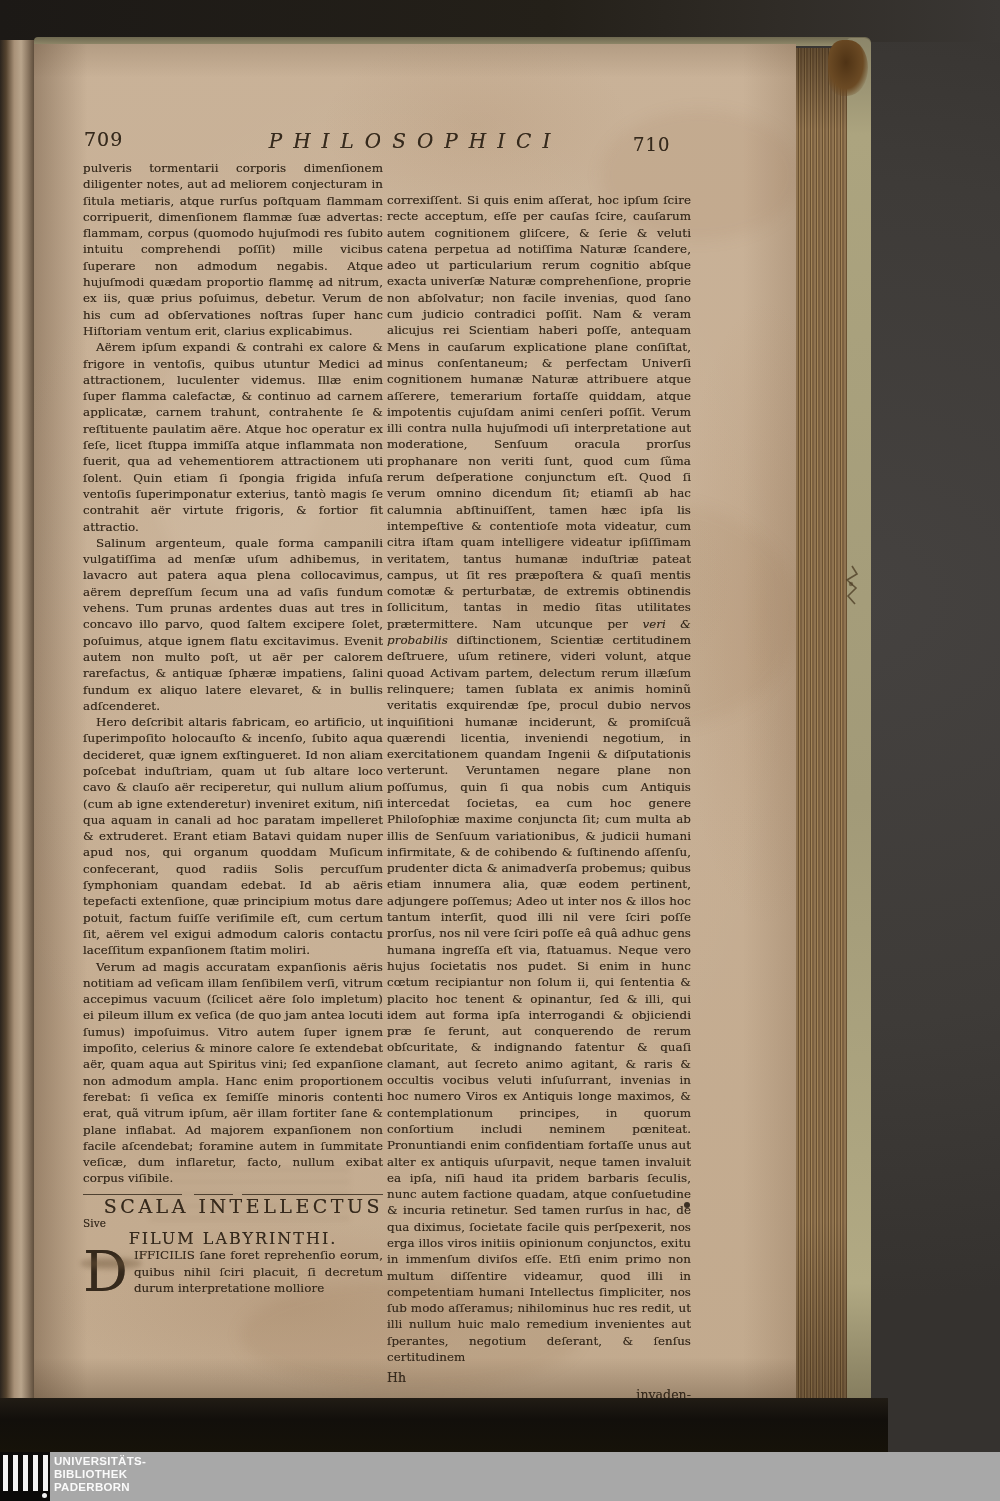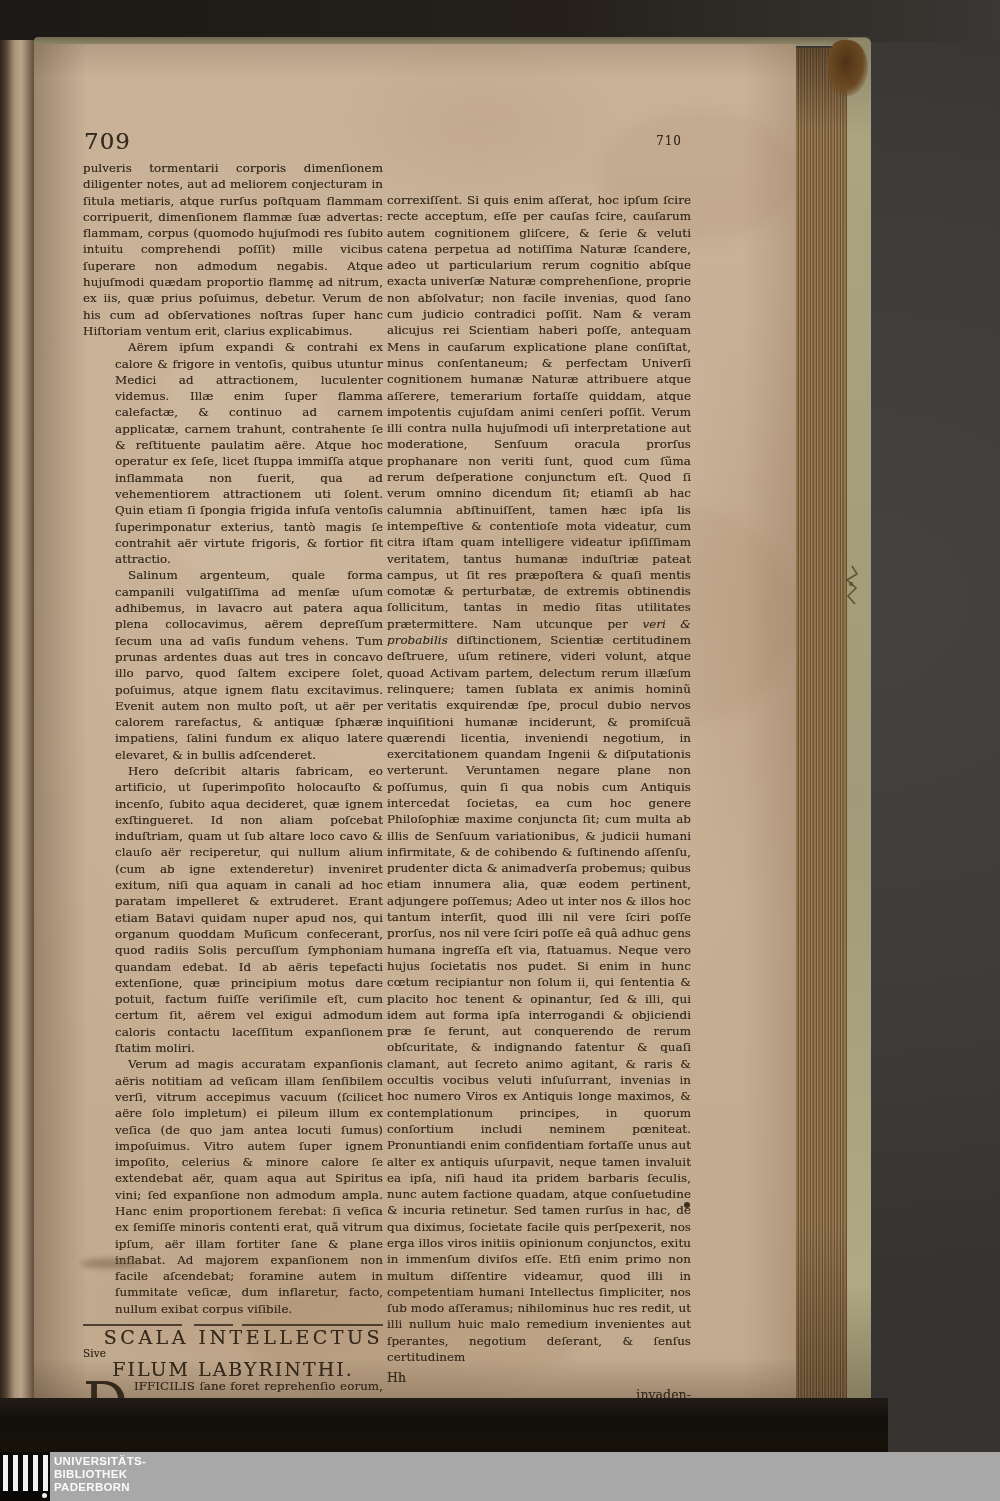--- a/index.html
+++ b/index.html
@@ -43,37 +43,37 @@
   
   .vellum{left:847px;top:38px;width:24px;height:1384px;border-radius:4px 7px 12px 5px;
     background:linear-gradient(180deg,#8c866a 0%,#aca47f 7%,#a29a78 55%,#b1a983 90%,#7d7558 100%);}
   .cover-top{left:34px;top:37px;width:837px;height:9px;border-radius:4px 6px 0 0;
     background:linear-gradient(180deg,#6e6850 0%,#948d6d 100%);}
   .corner-damage{left:828px;top:40px;width:40px;height:56px;border-radius:42% 58% 60% 40%;
     background:radial-gradient(ellipse at 45% 40%, #4f3315 0%, #6b4a24 55%, rgba(107,74,36,0) 78%);}
 
   
   .ink{color:#35291c;text-shadow:0 0 .5px rgba(53,41,28,.55);}
-  .pn{font-size:23px;letter-spacing:1px;}
+  .pn{font-size:19px;letter-spacing:1px;}
   .pn-left{left:84px;top:128px;}
-  .pn-right{left:656px;top:134px;font-size:12px;}
+  .pn-right{left:633px;top:134px;font-size:18px;}
   .running-title{left:225px;top:129px;width:380px;text-align:center;
     font-style:italic;font-size:20px;letter-spacing:11px;white-space:nowrap;}
 
   .col{font-size:11.9px;line-height:16.3px;text-align:justify;letter-spacing:.05px;}
   .col p{margin:0;}
   .col-left{left:83px;top:160px;width:300px;}
   .col-right{left:387px;top:160px;width:304px;margin-top:32px;}
-  .col p.indent{text-indent:13px;margin-left:32px;}
+  .col p.indent{text-indent:13px;}
 
   .divider{height:1.7px;margin:7px 0 3px 0;opacity:.82;
     background:linear-gradient(90deg,#35291c 0%,#35291c 33%,transparent 33%,transparent 37%,#35291c 37%,#35291c 50%,transparent 50%,transparent 53%,#35291c 53%,#35291c 100%);}
   .sec-title{text-align:right;font-size:19px;letter-spacing:3.5px;margin:3px 0 0 0;white-space:nowrap;}
   .sec-sub{text-align:left;font-size:10.5px;margin:1px 0 0 0;}
-  .sec-sub2{text-align:center;font-size:19px;letter-spacing:2px;margin:1px 0 2px 0;}
+  .sec-sub2{text-align:center;font-size:16px;letter-spacing:2px;margin:1px 0 2px 0;}
   .dropcap{float:left;font-size:56px;line-height:46px;padding:2px 6px 0 0;}
   .ital{font-style:italic;}
 
   .col-footer{display:flex;margin-top:5px;font-size:12.5px;flex-direction:column;}
   .col-footer .sp{flex:1;}
   .catchword{margin-left:auto;}
 
   
   .ink-spot{left:684px;top:1202px;width:6px;height:6px;border-radius:50%;background:#241a10;opacity:.85;}
   .smudge{left:80px;top:1255px;width:62px;height:17px;border-radius:50%;filter:blur(2px);
@@ -109,20 +109,21 @@
 
   <div class="abs fore-edge"></div>
   <div class="abs vellum"></div>
   <div class="abs corner-damage"></div>
   <svg class="abs" style="left:843px;top:564px;" width="18" height="46" viewBox="0 0 18 46">
     <path d="M9 2 L14 10 L4 16 L13 24 L5 32 L12 40" fill="none" stroke="#4a3a22" stroke-width="1.6" opacity="0.75"></path>
     <circle cx="8" cy="20" r="2.2" fill="#4a3a22" opacity="0.55"></circle>
   </svg>
 
   <div class="abs ink pn pn-left">709</div>
+  <div class="abs ink running-title">PHILOSOPHICI</div>
   <div class="abs ink pn pn-right">710</div>
 
   <div class="abs ink col col-left">
     <p>pulveris tormentarii corporis dimenſionem diligenter notes, aut ad meliorem conjecturam in ſitula metiaris, atque rurſus poſtquam flammam corripuerit, dimenſionem flammæ ſuæ advertas: flammam, corpus (quomodo hujuſmodi res ſubito intuitu comprehendi poſſit) mille vicibus ſuperare non admodum negabis. Atque hujuſmodi quædam proportio flammę ad nitrum, ex iis, quæ prius poſuimus, debetur. Verum de his cum ad obſervationes noſtras ſuper hanc Hiſtoriam ventum erit, clarius explicabimus.</p>
     <p class="indent">Aërem ipſum expandi &amp; contrahi ex calore &amp; frigore in ventoſis, quibus utuntur Medici ad attractionem, luculenter videmus. Illæ enim ſuper flamma calefactæ, &amp; continuo ad carnem applicatæ, carnem trahunt, contrahente ſe &amp; reſtituente paulatim aëre. Atque hoc operatur ex ſeſe, licet ſtuppa immiſſa atque inflammata non fuerit, qua ad vehementiorem attractionem uti ſolent. Quin etiam ſi ſpongia frigida infuſa ventoſis ſuperimponatur exterius, tantò magis ſe contrahit aër virtute frigoris, &amp; fortior fit attractio.</p>
     <p class="indent">Salinum argenteum, quale forma campanili vulgatiſſima ad menſæ uſum adhibemus, in lavacro aut patera aqua plena collocavimus, aërem depreſſum ſecum una ad vaſis fundum vehens. Tum prunas ardentes duas aut tres in concavo illo parvo, quod ſaltem excipere ſolet, poſuimus, atque ignem flatu excitavimus. Evenit autem non multo poſt, ut aër per calorem rarefactus, &amp; antiquæ ſphæræ impatiens, ſalini fundum ex aliquo latere elevaret, &amp; in bullis adſcenderet.</p>
     <p class="indent">Hero deſcribit altaris fabricam, eo artificio, ut ſuperimpoſito holocauſto &amp; incenſo, ſubito aqua decideret, quæ ignem exſtingueret. Id non aliam poſcebat induſtriam, quam ut ſub altare loco cavo &amp; clauſo aër reciperetur, qui nullum alium (cum ab igne extenderetur) inveniret exitum, niſi qua aquam in canali ad hoc paratam impelleret &amp; extruderet. Erant etiam Batavi quidam nuper apud nos, qui organum quoddam Muſicum confecerant, quod radiis Solis percuſſum ſymphoniam quandam edebat. Id ab aëris tepefacti extenſione, quæ principium motus dare potuit, factum fuiſſe veriſimile eſt, cum certum ſit, aërem vel exigui admodum caloris contactu laceſſitum expanſionem ſtatim moliri.</p>
     <p class="indent">Verum ad magis accuratam expanſionis aëris notitiam ad veſicam illam ſenſibilem verſi, vitrum accepimus vacuum (ſcilicet aëre ſolo impletum) ei pileum illum ex veſica (de quo jam antea locuti ſumus) impoſuimus. Vitro autem ſuper ignem impoſito, celerius &amp; minore calore ſe extendebat aër, quam aqua aut Spiritus vini; ſed expanſione non admodum ampla. Hanc enim proportionem ferebat: ſi veſica ex ſemiſſe minoris contenti erat, quã vitrum ipſum, aër illam fortiter ſane &amp; plane inflabat. Ad majorem expanſionem non facile aſcendebat; foramine autem in ſummitate veſicæ, dum inflaretur, facto, nullum exibat corpus viſibile.</p>
 
     <div class="divider"></div>

